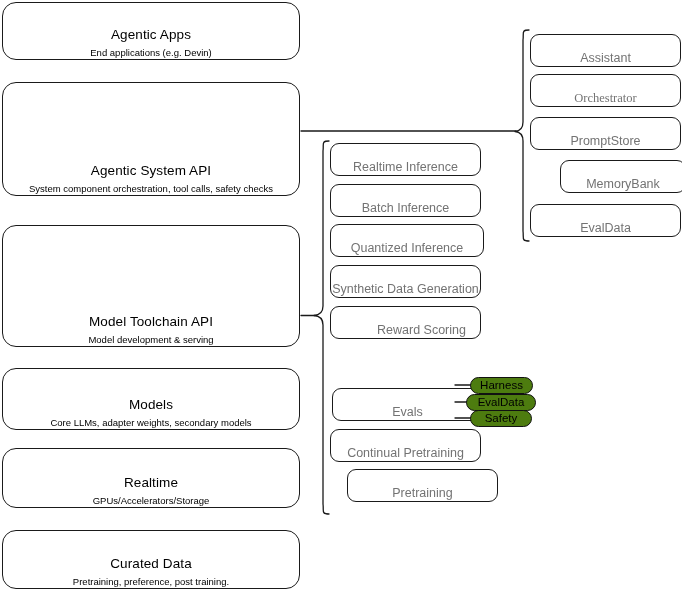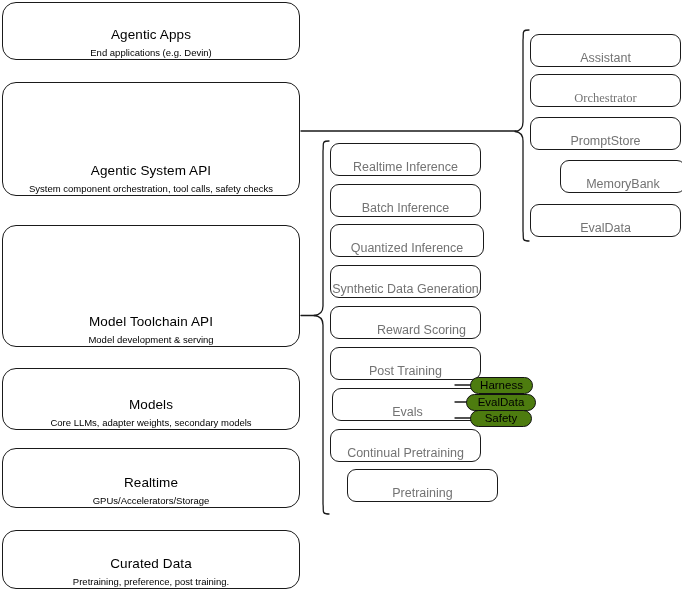--- a/index.html
+++ b/index.html
@@ -172,23 +172,20 @@
   </div>
   <div class="rbox chip" style="left:330px; top:224px; width:154px; height:33px;">
     <div class="label">Quantized Inference</div>
   </div>
   <div class="rbox chip" style="left:330px; top:265px; width:151px; height:33px;">
     <div class="label">Synthetic Data Generation</div>
   </div>
   <div class="rbox chip" style="left:330px; top:306px; width:151px; height:33px;padding-left:32px;">
     <div class="label">Reward Scoring</div>
   </div>
-  <div class="rbox chip" style="left:330px; top:347px; width:151px; height:33px;">
-    <div class="label">Post Training</div>
-  </div>
   <div class="rbox chip" style="left:332px; top:388px; width:151px; height:33px;">
     <div class="label">Evals</div>
   </div>
   <div class="rbox chip" style="left:330px; top:429px; width:151px; height:33px;">
     <div class="label">Continual Pretraining</div>
   </div>
   <div class="rbox chip" style="left:347px; top:469px; width:151px; height:33px;">
     <div class="label">Pretraining</div>
   </div>
 

